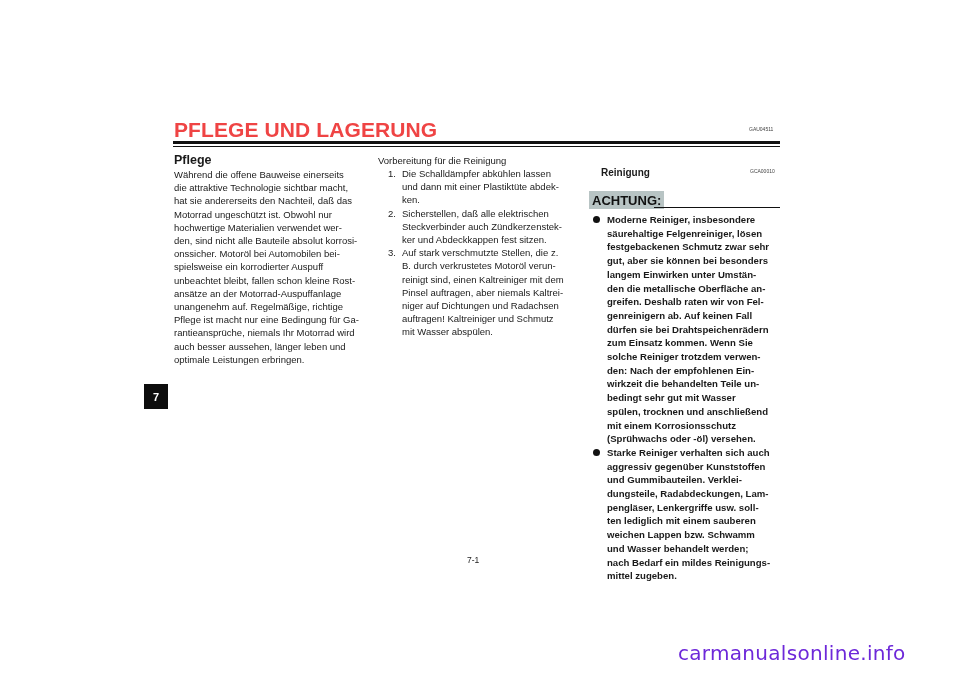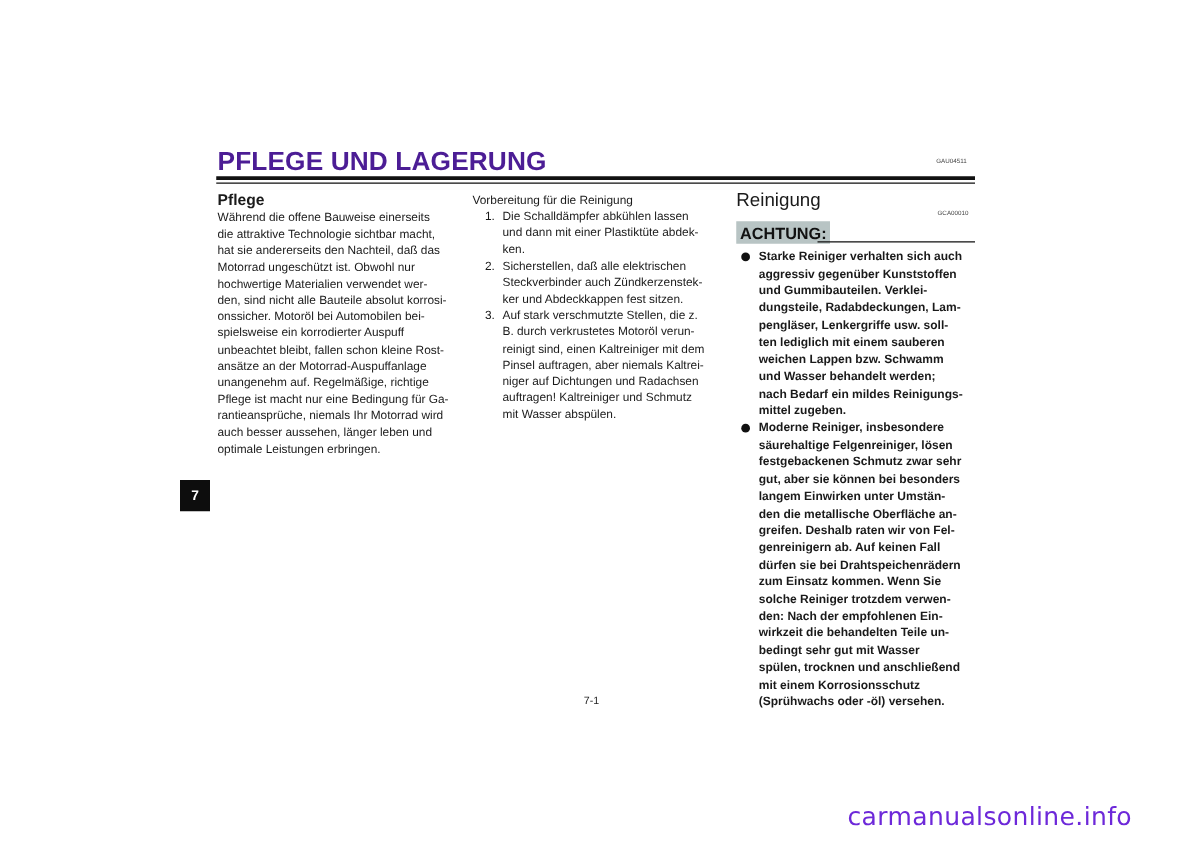--- a/index.html
+++ b/index.html
@@ -1,35 +1,35 @@
 <!DOCTYPE html>
 <html><head>
 <meta charset="utf-8">
 <style>
   html, body { margin:0; padding:0; }
   body { width:960px; height:678px; background:#ffffff; position:relative; overflow:hidden;
          font-family:"Liberation Sans", sans-serif; color:#1a1a1a; }
   .abs { position:absolute; }
-  .title { left:174px; top:118px; font-size:21px; font-weight:bold; letter-spacing:0.1px; color:#4c1d95; margin:0; line-height:24px; }
+  .title { left:174px; top:118px; font-size:21px; font-weight:bold; letter-spacing:0.1px; color:#ef4444; margin:0; line-height:24px; }
   .rule-thick { left:173px; top:141px; width:607px; height:3px; background:#111; }
   .rule-thin { left:173px; top:145.5px; width:607px; height:1px; background:#111; }
   .code { font-size:5px; color:#444; }
   .code1 { left:749px; top:126px; }
   .code2 { left:750px; top:168px; }
   .col { font-size:9.5px; line-height:13.2px; }
   .col1 { left:174px; top:152px; width:196px; }
   .col1 h2 { margin:0 0 0 0; font-size:12.5px; line-height:16px; font-weight:bold; }
   .col1 p { margin:0; }
   .col2 { left:378px; top:154px; width:196px; }
   .col2 h3 { margin:0; font-size:9.5px; line-height:13px; font-weight:normal; }
   .col2 ol { margin:0; padding:0; list-style:none; }
   .col2 li { position:relative; padding-left:24px; }
   .col2 li .num { position:absolute; left:10px; top:0; }
   .col3 { left:589px; top:154px; width:196px; }
-  .col3 h3 { margin:0; font-size:15px; line-height:13px; font-weight:normal; }
+  .col3 h3 { margin:12px; font-size:10px; line-height:13px; font-weight:bold; }
   .achtung-row { position:relative; height:22px; margin-top:10px; }
   .achtung { position:absolute; left:0; top:0; background:#b8c4c4; font-weight:bold; font-size:13px; line-height:17px; padding:1px 3px 0 3px; color:#111; }
   .achtung-line { position:absolute; left:65px; top:16px; width:126px; height:1px; background:#111; }
   .warn { font-weight:bold; font-size:9.6px; line-height:13.7px; }
   .warn ul { margin:0; padding:0; list-style:none; }
   .warn li { position:relative; padding-left:18px; }
   .warn li .dot { position:absolute; left:4px; top:3px; width:7px; height:7px; border-radius:50%; background:#111; }
   .tab-marker { left:144px; top:384px; width:24px; height:25px; background:#0d0d0d; color:#fff; font-weight:bold; font-size:11px; display:flex; align-items:center; justify-content:center; }
   .page-num { left:467px; top:555px; font-size:8.5px; color:#222; }
   .watermark { left:678px; top:641px; font-size:20px; color:#6d28d9; letter-spacing:0.3px; font-family:"DejaVu Sans", sans-serif; }
@@ -95,50 +95,50 @@
 <div class="abs col col3">
   <h3>Reinigung</h3>
   <div class="achtung-row">
     <span class="achtung">ACHTUNG:</span>
     <span class="achtung-line"></span>
   </div>
   <div class="warn">
     <ul>
       <li>
         <span class="dot"></span>
-        <span style="display:block">Starke Reiniger verhalten sich auch</span>
-        <span style="display:block">aggressiv gegenüber Kunststoffen</span>
-        <span style="display:block">und Gummibauteilen. Verklei-</span>
-        <span style="display:block">dungsteile, Radabdeckungen, Lam-</span>
-        <span style="display:block">pengläser, Lenkergriffe usw. soll-</span>
-        <span style="display:block">ten lediglich mit einem sauberen</span>
-        <span style="display:block">weichen Lappen bzw. Schwamm</span>
-        <span style="display:block">und Wasser behandelt werden;</span>
-        <span style="display:block">nach Bedarf ein mildes Reinigungs-</span>
-        <span style="display:block">mittel zugeben.</span>
-      </li>
-      <li>
-        <span class="dot"></span>
         <span style="display:block">Moderne Reiniger, insbesondere</span>
         <span style="display:block">säurehaltige Felgenreiniger, lösen</span>
         <span style="display:block">festgebackenen Schmutz zwar sehr</span>
         <span style="display:block">gut, aber sie können bei besonders</span>
         <span style="display:block">langem Einwirken unter Umstän-</span>
         <span style="display:block">den die metallische Oberfläche an-</span>
         <span style="display:block">greifen. Deshalb raten wir von Fel-</span>
         <span style="display:block">genreinigern ab. Auf keinen Fall</span>
         <span style="display:block">dürfen sie bei Drahtspeichenrädern</span>
         <span style="display:block">zum Einsatz kommen. Wenn Sie</span>
         <span style="display:block">solche Reiniger trotzdem verwen-</span>
         <span style="display:block">den: Nach der empfohlenen Ein-</span>
         <span style="display:block">wirkzeit die behandelten Teile un-</span>
         <span style="display:block">bedingt sehr gut mit Wasser</span>
         <span style="display:block">spülen, trocknen und anschließend</span>
         <span style="display:block">mit einem Korrosionsschutz</span>
         <span style="display:block">(Sprühwachs oder -öl) versehen.</span>
       </li>
+      <li>
+        <span class="dot"></span>
+        <span style="display:block">Starke Reiniger verhalten sich auch</span>
+        <span style="display:block">aggressiv gegenüber Kunststoffen</span>
+        <span style="display:block">und Gummibauteilen. Verklei-</span>
+        <span style="display:block">dungsteile, Radabdeckungen, Lam-</span>
+        <span style="display:block">pengläser, Lenkergriffe usw. soll-</span>
+        <span style="display:block">ten lediglich mit einem sauberen</span>
+        <span style="display:block">weichen Lappen bzw. Schwamm</span>
+        <span style="display:block">und Wasser behandelt werden;</span>
+        <span style="display:block">nach Bedarf ein mildes Reinigungs-</span>
+        <span style="display:block">mittel zugeben.</span>
+      </li>
     </ul>
   </div>
 </div>
 
 <div class="abs tab-marker">7</div>
 <div class="abs page-num">7-1</div>
 <div class="abs watermark">carmanualsonline.info</div>
 
 </body></html>

